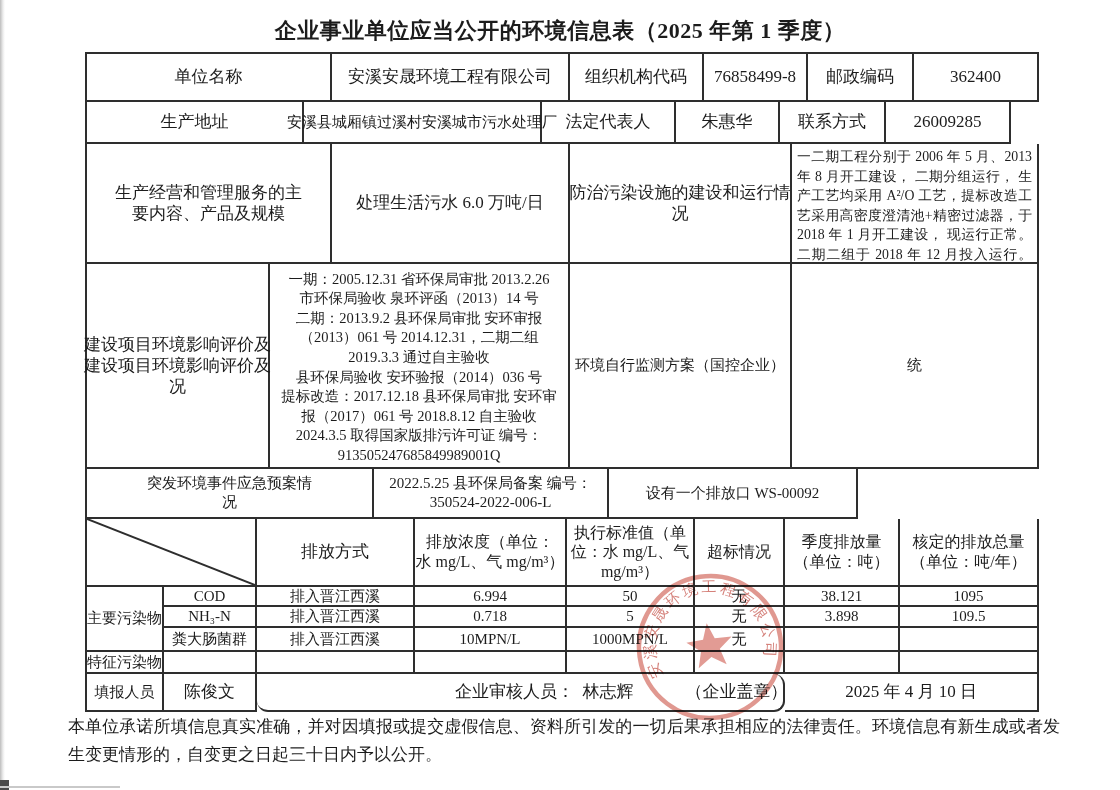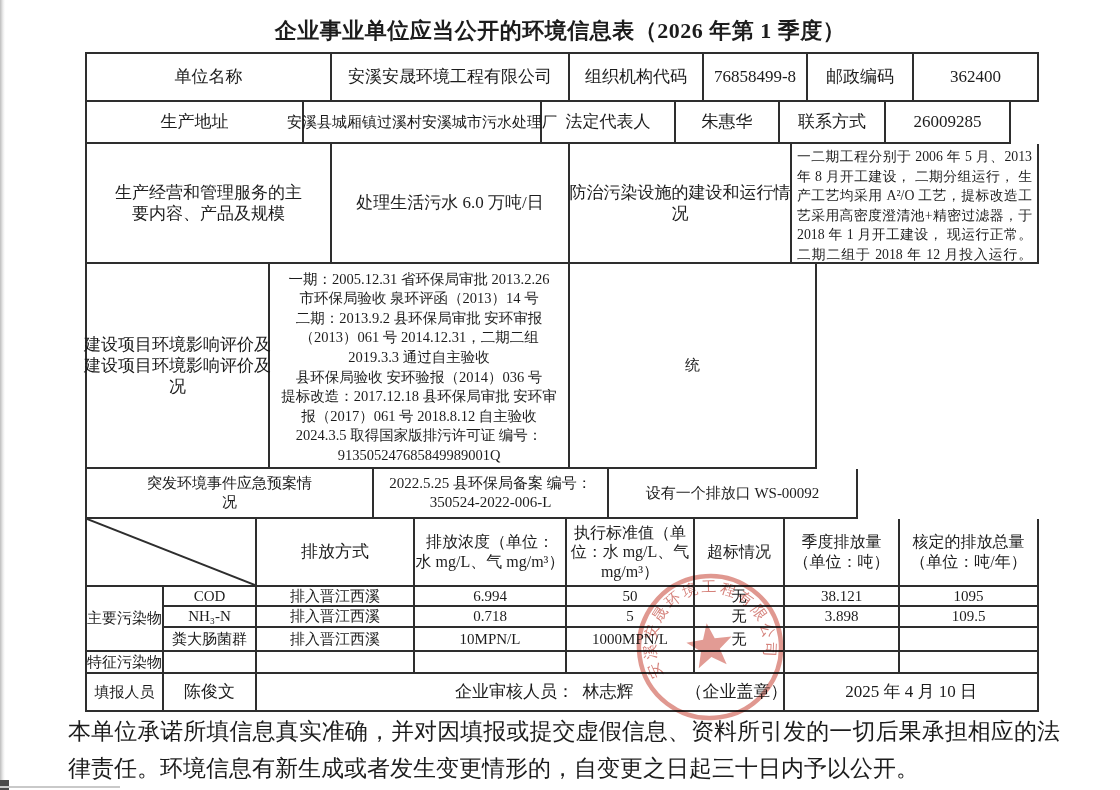--- a/index.html
+++ b/index.html
@@ -23,37 +23,37 @@
   .subrow{display:flex;}
   .nw{white-space:nowrap;}
   .small{font-size:15px;}
   .lines div{white-space:nowrap;}
   .prevention{display:block;text-align:justify;text-align-last:justify;
         font-size:13.8px;line-height:19.6px;padding:3px 5px 0 5px;}
   .eia-lines{font-size:14.5px;line-height:19.6px;padding-top:4px;}
   .hdr{font-size:16px;line-height:1.22;}
   .diag{position:relative;}
   .diag svg{position:absolute;left:0;top:0;width:100%;height:100%;}
-  .reviewer-cell{flex-direction:row;justify-content:flex-start;align-items:center;white-space:pre;}
+  .reviewer-cell{flex-direction:row;justify-content:flex-start;align-items:center;white-space:pre;border-radius:11px;}
   .reviewer-cell .rv1{margin-left:198px;}
   .reviewer-cell .rv2{margin-left:52px;}
-  .declaration{position:absolute;left:68px;top:713px;width:992px;font-size:23px;
+  .declaration{position:absolute;left:68px;top:713px;width:992px;font-size:17px;
         line-height:1.62;text-align:justify;}
   .stamp{position:absolute;left:630px;top:567px;width:160px;height:160px;
         mix-blend-mode:multiply;opacity:.85;pointer-events:none;}
 </style>
 </head>
 <body>
 
 <div class="page">
   <div class="scan-edge-left"></div>
   <div class="scan-corner-mark"></div>
   <div class="scan-bottom-line"></div>
 
-  <div class="doc-title">企业事业单位应当公开的环境信息表（2026 年第 1 季度）</div>
+  <div class="doc-title">企业事业单位应当公开的环境信息表（2025 年第 1 季度）</div>
 
   <div class="env-table">
 
     <div class="row" style="height:48px">
       <div class="cell" style="width:245px">单位名称</div>
       <div class="cell" style="width:238px">安溪安晟环境工程有限公司</div>
       <div class="cell" style="width:134px">组织机构代码</div>
       <div class="cell" style="width:104px">76858499-8</div>
       <div class="cell" style="width:106px">邮政编码</div>
       <div class="cell" style="width:125px">362400</div>
@@ -92,20 +92,21 @@
           <div>市环保局验收 泉环评函（2013）14 号</div>
           <div>二期：2013.9.2 县环保局审批 安环审报</div>
           <div>（2013）061 号 2014.12.31，二期二组</div>
           <div>2019.3.3 通过自主验收</div>
           <div>县环保局验收 安环验报（2014）036 号</div>
           <div>提标改造：2017.12.18 县环保局审批 安环审</div>
           <div>报（2017）061 号 2018.8.12 自主验收</div>
           <div>2024.3.5 取得国家版排污许可证 编号：</div>
           <div>913505247685849989001Q</div>
         </div>
+      <div class="cell small nw" style="width:222px">环境自行监测方案（国控企业）</div>
       <div class="cell lines small" style="width:247px">
           <div>统</div>
         </div>
     </div>
 
     <div class="row" style="height:50px">
       <div class="cell lines small" style="width:287px">
           <div>突发环境事件应急预案情</div>
           <div>况</div>
         </div>

